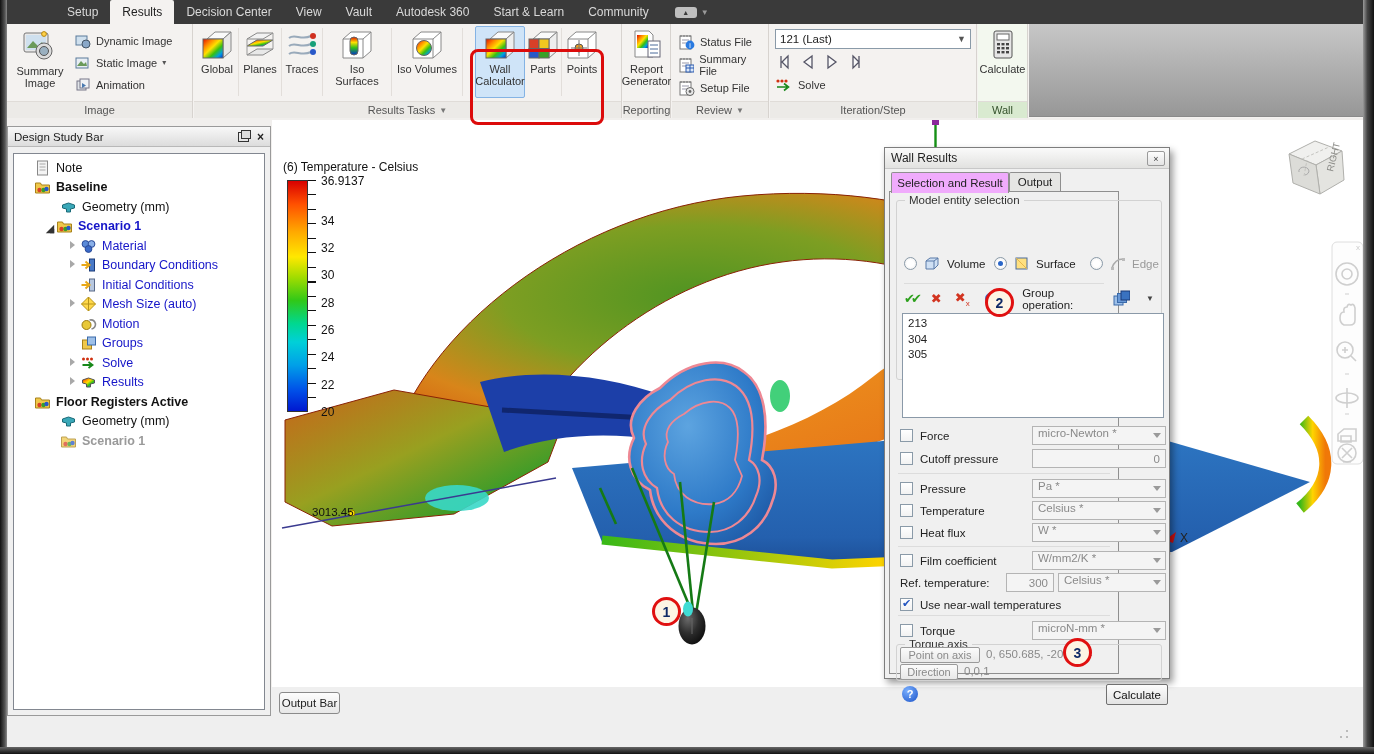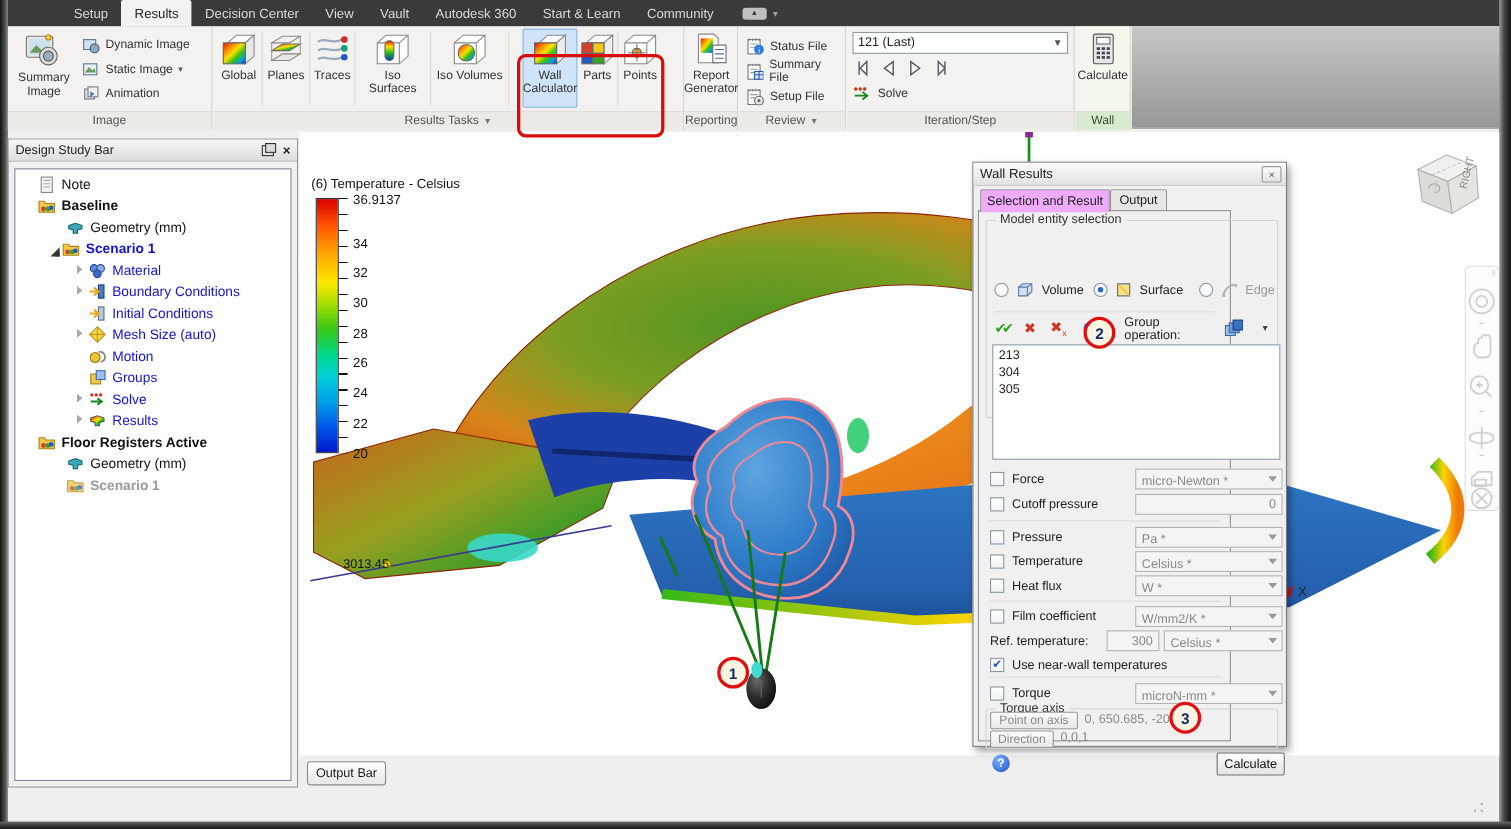--- a/index.html
+++ b/index.html
@@ -47,21 +47,21 @@
   .trow.blue { color:#1515c8; }
   .trow.bold { font-weight:bold; }
   .trow.gray { color:#9a9a9a; font-weight:bold; }
   .arr { width:10px; height:10px; flex:none; margin-right:2px; position:relative; }
   .arr.col::before { content:""; position:absolute; left:2px; top:0px; border-left:5px solid #a8a8a8; border-top:4px solid transparent; border-bottom:4px solid transparent; }
   .arr.exp::before { content:""; position:absolute; left:0px; top:2px; border-left:6px solid transparent; border-top:6px solid transparent; border-right:6px solid #333; border-bottom:6px solid #333; transform:scale(.7); }
 
   
   .viewport { position:absolute; left:265px; top:120px; width:1097px; height:567px; background:#fff; overflow:hidden; }
   .statusbar { position:absolute; left:0; top:687px; width:1356px; height:60px; background:#efefef; }
-  .outbtn { position:absolute; left:272px; top:5px; width:72px; height:22px; border:1px solid #8a8a8a; border-radius:3px; background:linear-gradient(#fdfdfd,#e7e7e7); font-size:11.5px; color:#222; display:flex; align-items:center; justify-content:center; }
+  .outbtn { position:absolute; left:272px; top:5px; width:61px; height:22px; border:1px solid #8a8a8a; border-radius:3px; background:linear-gradient(#fdfdfd,#e7e7e7); font-size:11.5px; color:#222; display:flex; align-items:center; justify-content:center; }
   .grip { position:absolute; right:14px; bottom:8px; width:10px; height:10px;
     background:radial-gradient(circle at 8px 2px,#bbb 1px,transparent 1.4px),radial-gradient(circle at 8px 8px,#bbb 1px,transparent 1.4px),radial-gradient(circle at 2px 8px,#bbb 1px,transparent 1.4px); }
 
   
   .legend { position:absolute; left:11px; top:6px; width:130px; height:265px; font-size:12px; color:#111;margin-top:34px; }
   .legtitle { position:absolute; left:0; top:0; white-space:nowrap; }
   .legbar { position:absolute; left:4px; top:20px; width:21px; height:232px;
     background:linear-gradient(#d80000,#ff5000 10%,#ffa800 22%,#ffe800 33%,#a0dc00 42%,#30c818 52%,#00d890 62%,#00d0d8 70%,#00a0e8 80%,#0050e8 91%,#0018d0);
     border:1px solid #333; }
   .legticks { position:absolute; left:25px; top:20px; width:8px; height:232px;
@@ -76,21 +76,21 @@
   .dtab.active { background:#f0abfc; height:21px; z-index:2; }
   .dframe { position:absolute; left:4px; top:43px; width:230px; height:483px; border:1px solid #8f8f8f; background:#f0f0f0; }
   .gbox { position:absolute; border:1px solid #d2d2d2; border-radius:3px; }
   .gbl { position:absolute; left:8px; top:-7px; background:#f0f0f0; padding:0 4px; font-size:11.5px; color:#333; }
   .radio { width:13px; height:13px; border-radius:50%; border:1px solid #8a9aa8; background:radial-gradient(#fff 40%,#e8e8e8); position:relative; flex:none; }
   .radio.sel::after { content:""; position:absolute; left:3px; top:3px; width:5px; height:5px; border-radius:50%; background:#2a66c8; }
   .chk { width:13px; height:13px; border:1px solid #8a9aa8; background:linear-gradient(#fff,#f2f2f2); flex:none; position:relative; }
   .chk.on::after { content:"\2714"; position:absolute; left:1px; top:-2px; font-size:11px; color:#2456c0; }
   .hsep { position:absolute; height:1px; background:#dcdcdc; left:8px; right:8px; }
   .drow { position:absolute; left:10px; display:flex; align-items:center; gap:7px; height:19px; }
-  .dcombo { position:absolute; height:19px; border:1px solid #b4b4b4; background:#f4f4f4; color:#8a8a8a; font-size:11.5px; display:flex; align-items:flex-end; padding:0 14px 0 5px; }
+  .dcombo { position:absolute; height:19px; border:1px solid #b4b4b4; background:#f4f4f4; color:#8a8a8a; font-size:11.5px; display:flex; align-items:flex-start; padding:0 14px 0 5px; }
   .dcombo .cd { position:absolute; right:4px; top:6px; width:0; height:0; border-left:4px solid transparent; border-right:4px solid transparent; border-top:5px solid #9a9a9a; }
   .dinput { position:absolute; height:19px; border:1px solid #b4b4b4; background:#f4f4f4; color:#8a8a8a; font-size:11.5px; display:flex; align-items:center; justify-content:flex-end; padding:0 5px; }
   .listbox { position:absolute; left:12px; top:121px; width:262px; height:105px; background:#fff; border:1px solid #8a99a8; padding:3px 5px; }
   .listbox div { font-size:11.5px; color:#222; height:15.5px; }
   .gopbtn { display:flex; align-items:center; gap:16px; }
   .smbtn { border:1px solid #9a9a9a; border-radius:2px; background:linear-gradient(#fbfbfb,#e8e8e8); color:#8a8a8a; display:flex; align-items:center; justify-content:center; font-size:11px; }
   .calcbtn { position:absolute; left:216px; top:492px; width:62px; height:21px; border:1px solid #707070; border-radius:2px; background:linear-gradient(#fdfdfd,#e3e3e3); color:#111; display:flex; align-items:center; justify-content:center; font-size:11.5px; }
   .helpic { position:absolute; left:12px; top:494px; width:16px; height:16px; border-radius:50%; background:radial-gradient(circle at 35% 30%,#7ab0ff,#1a52c8); color:#fff; font-size:11px; font-weight:bold; display:flex; align-items:center; justify-content:center; }
 
   

